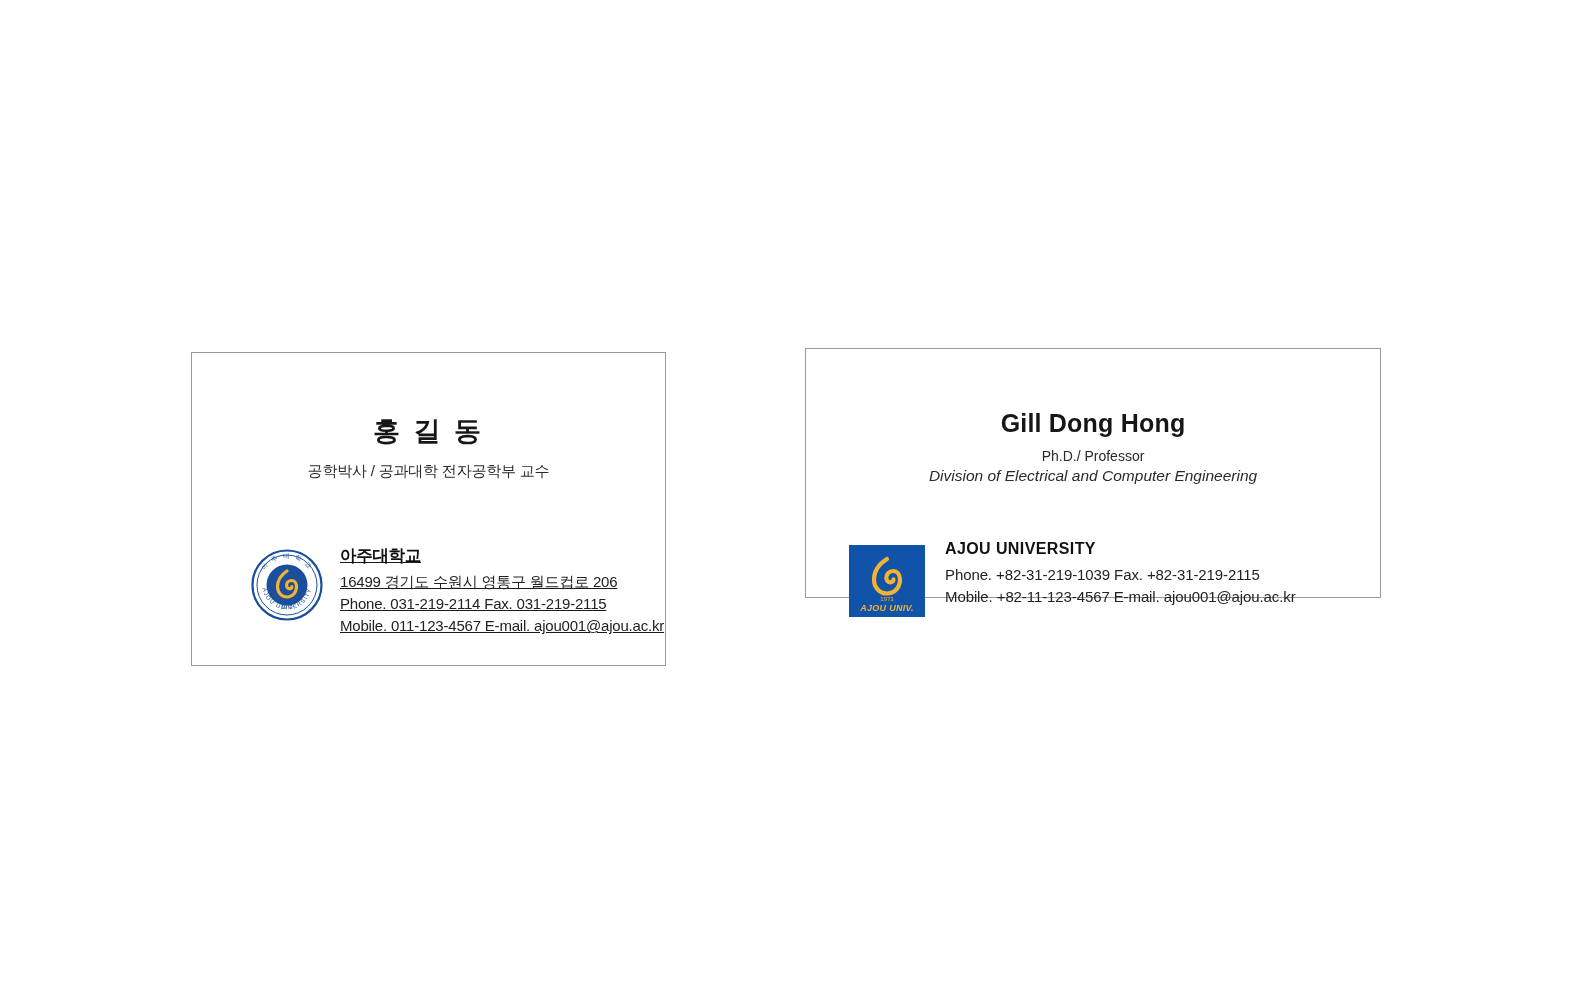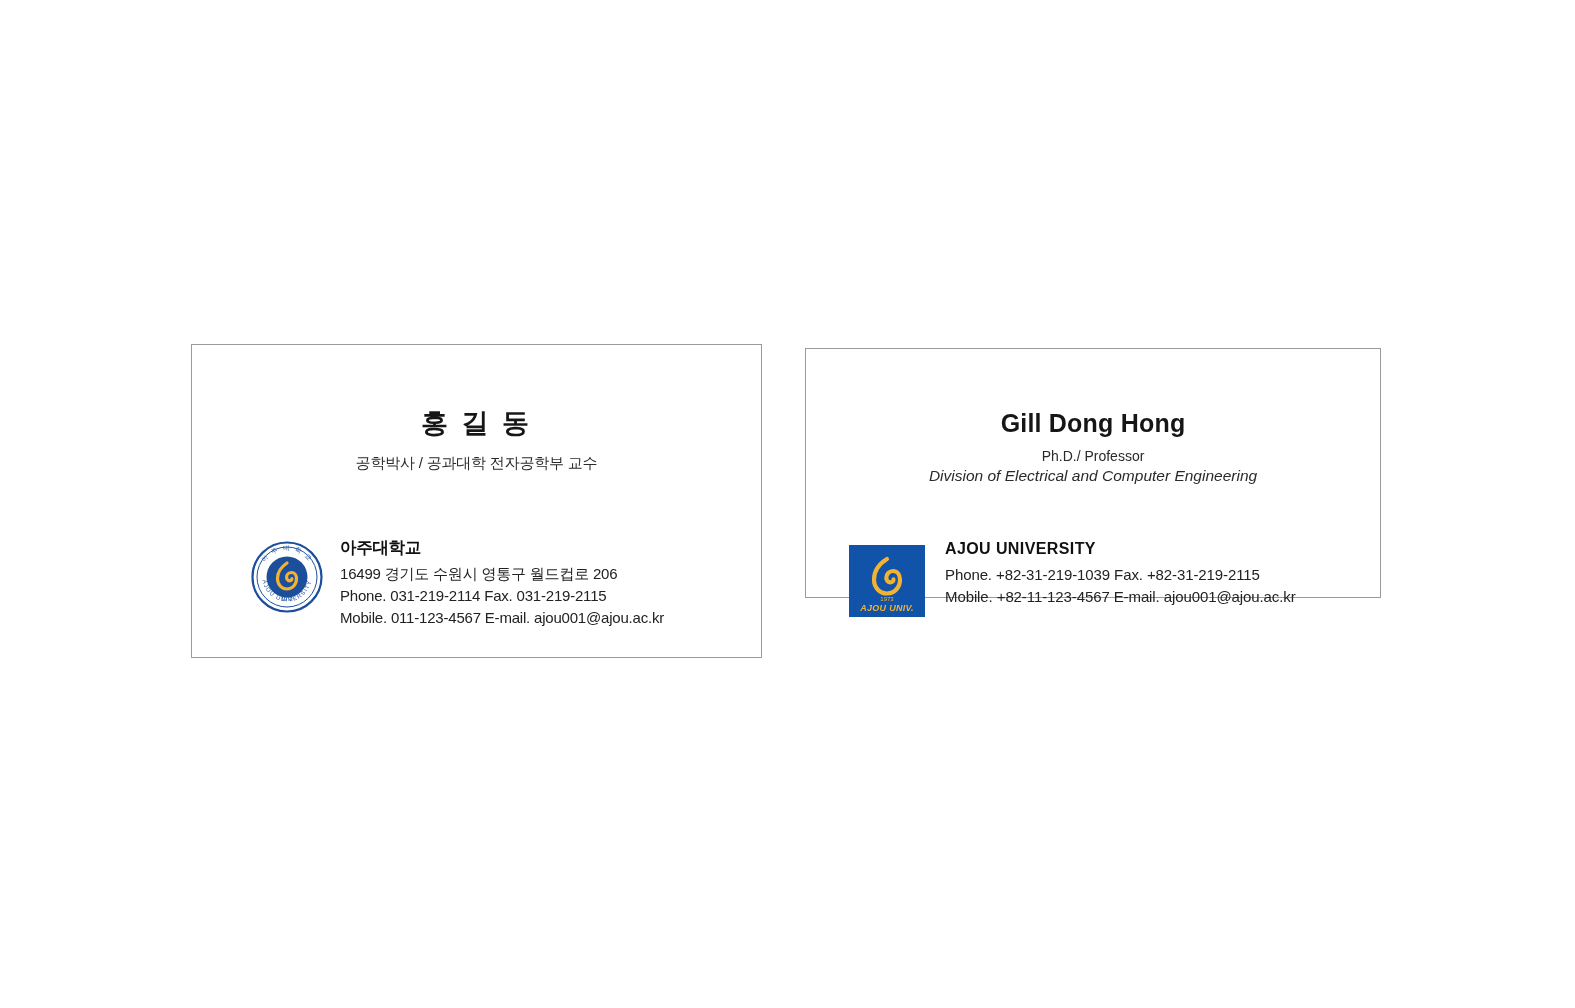--- a/index.html
+++ b/index.html
@@ -18,22 +18,22 @@
 
   .card {
     position: absolute;
     background: #ffffff;
     border: 1px solid #9a9a9a;
     box-sizing: border-box;
   }
 
   #card-korean {
     left: 191px;
-    top: 344px;
-    width: 571px;
+    top: 352px;
+    width: 475px;
     height: 314px;
   }
 
   #card-english {
     left: 805px;
     top: 348px;
     width: 576px;
     height: 250px;
   }
 
@@ -105,20 +105,21 @@
   .logo-en {
     width: 76px;
     height: 72px;
     flex: 0 0 76px;
     margin-top: 8px;
   }
 
   .info-text-ko {
     margin-left: 17px;
     line-height: 1.47;
+    text-decoration: underline;
   }
 
   .info-text-en {
     margin-left: 20px;
     line-height: 1.45;
   }
 
   .org-ko {
     font-size: 16.5px;
     font-weight: bold;

